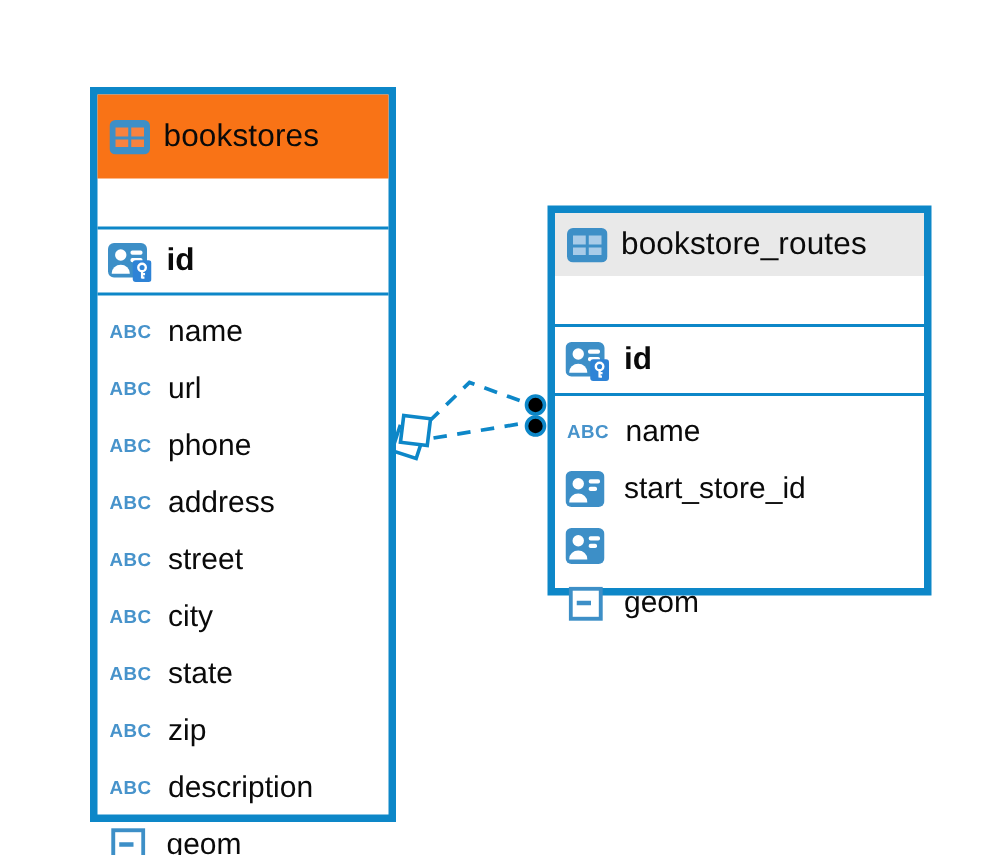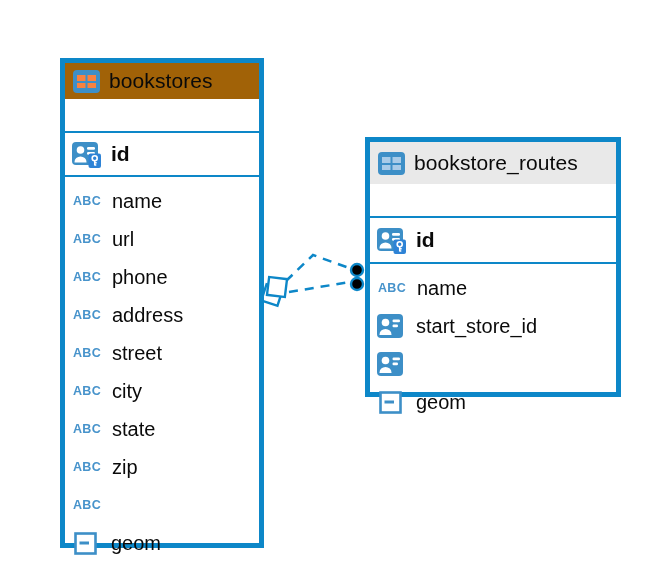--- a/index.html
+++ b/index.html
@@ -24,21 +24,21 @@
     border:5px solid var(--blue);box-sizing:border-box;
     display:flex;flex-direction:column;
   }
   .table.t1{left:60px;top:58px;width:204px;height:490px;}
   .table.t2{left:365px;top:137px;width:256px;height:260px;}
 
   .t-header{
     display:flex;align-items:center;gap:9px;
     padding:0 8px;flex:0 0 auto;
   }
-  .t1 .t-header{height:36px;background:#a16207;}
+  .t1 .t-header{height:56px;background:#f97316;}
   .t2 .t-header{height:42px;background:#e9e9e9;}
   .t1 .cell{fill:#f8823f;}
   .t2 .cell{fill:#a8cbe8;}
   .t-title{font-size:21px;letter-spacing:0.1px;white-space:nowrap;}
 
   .pk-row{
     display:flex;align-items:center;gap:8px;padding:0 7px;
     border-top:2px solid var(--blue);
     border-bottom:2px solid var(--blue);
     flex:0 0 auto;
@@ -130,20 +130,21 @@
     <div class="row">
       <span class="icon-slot abc">ABC</span>
       <span class="col-name">state</span>
     </div>
     <div class="row">
       <span class="icon-slot abc">ABC</span>
       <span class="col-name">zip</span>
     </div>
     <div class="row">
       <span class="icon-slot abc">ABC</span>
+      <span class="col-name">description</span>
     </div>
     <div class="row">
       <span class="icon-slot">
         <svg width="23" height="23" viewBox="0 0 23 23" style="margin-left:2px">
           <rect x="1.5" y="1.5" width="20" height="20" fill="#fff" stroke="#3d8fc7" stroke-width="2.6"></rect>
           <rect x="5.5" y="9.5" width="9.5" height="3" fill="#3d8fc7"></rect>
         </svg>
       </span>
       <span class="col-name">geom</span>
     </div>

